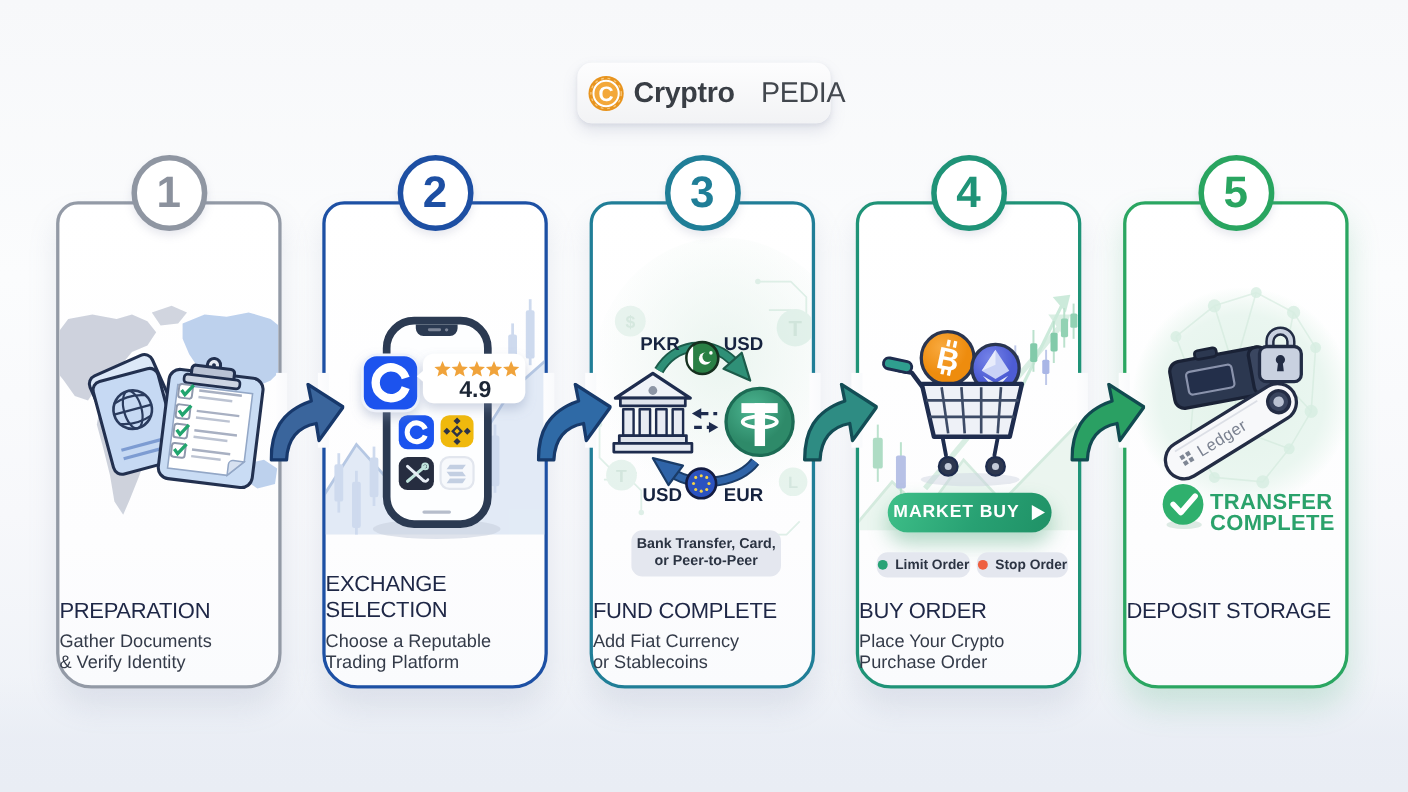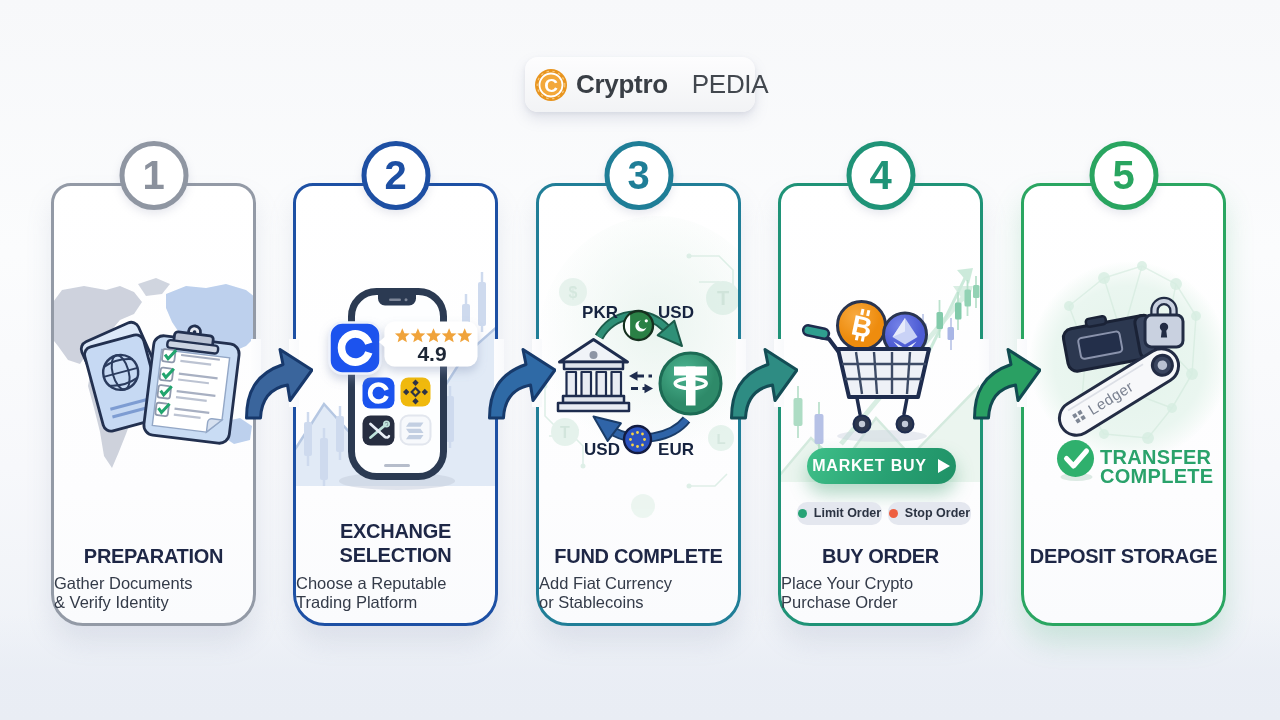--- a/index.html
+++ b/index.html
@@ -12,21 +12,21 @@
   .logo{position:absolute;left:525px;top:57px;width:230px;height:55px;background:linear-gradient(180deg,#fdfdfe,#f2f3f5);
     border-radius:13px;box-shadow:0 7px 14px rgba(120,130,160,.18),0 2px 4px rgba(120,130,160,.12);display:flex;align-items:center;}
   .logo .txt{font-size:26px;color:#393e45;letter-spacing:-0.3px;font-weight:700;margin-left:8px;}
   .logo .txt .lt{font-weight:400;color:#42474e;margin-left:24px;}
   
   .card{position:absolute;top:183px;width:199px;height:437px;background:linear-gradient(180deg,#ffffff 0%,#fdfdfe 70%,#fafbfd 100%);
     border-radius:20px 20px 32px 32px;border:3.5px solid #999;box-shadow:0 16px 26px rgba(125,138,170,.16);}
   .clip{position:absolute;left:0;top:0;width:100%;height:100%;border-radius:17px 17px 29px 29px;overflow:hidden;}
   .num{position:absolute;left:50%;top:-45px;transform:translateX(-50%);width:59px;height:59px;border-radius:50%;
     background:#fff;border:5.5px solid #888;text-align:center;line-height:59px;font-size:40px;font-weight:700;box-shadow:0 4px 8px rgba(120,130,160,.18);}
-  .title{position:absolute;left:0;width:100%;text-align:center;font-weight:700;font-size:20px;color:#1e2746;letter-spacing:-0.3px;line-height:24px;white-space:nowrap;}
+  .title{position:absolute;left:0;width:100%;font-weight:400;font-size:20px;color:#1e2746;letter-spacing:-0.3px;line-height:24px;white-space:nowrap;}
   .sub{position:absolute;left:0;width:100%;font-weight:400;font-size:16.5px;color:#343b49;line-height:19px;}
   .chip{position:absolute;background:#e4e7ef;border-radius:10px;text-align:center;color:#2b3342;font-weight:700;white-space:nowrap;}
   .c1{left:51px;border-color:#939aa6;}
   .c1 .num{border-color:#8f96a2;color:#8b919d;}
   .c2{left:293px;border-color:#1d50a4;}
   .c2 .num{border-color:#1d4fa3;color:#1d4fa3;}
   .c3{left:536px;border-color:#207e97;}
   .c3 .num{border-color:#1f7e97;color:#1f7e97;}
   .c4{left:778px;border-color:#1f9377;}
   .c4 .num{border-color:#1f9377;color:#1f9377;}
@@ -318,20 +318,21 @@
 
     <g font-family="Liberation Sans" font-size="17" font-weight="700" fill="#16233f" text-anchor="middle">
       <text x="61" y="132">PKR</text>
       <text x="137" y="132">USD</text>
       <text x="63" y="269">USD</text>
       <text x="137" y="269">EUR</text>
     </g>
   </svg>
     </div>
   <div class="num">3</div>
+  <div class="chip" style="left:35px;top:296px;width:136px;height:38px;font-size:13px;line-height:16px;padding-top:4px">Bank Transfer, Card,<br>or Peer-to-Peer</div>
   <div class="title" style="top:358px">FUND COMPLETE</div>
   <div class="sub" style="top:388px">Add Fiat Currency<br>or Stablecoins</div>
 </div>
 
 <div class="card c4">
   <div class="clip">
       <svg class="art" width="199" height="437" viewBox="0 0 199 437">
 
     <g opacity="0.75">
       <path d="M-2,290 L30,252 L60,280 L95,232 L130,270 L202,196 L202,296 L-2,296 Z" fill="#e5f3eb"></path>

